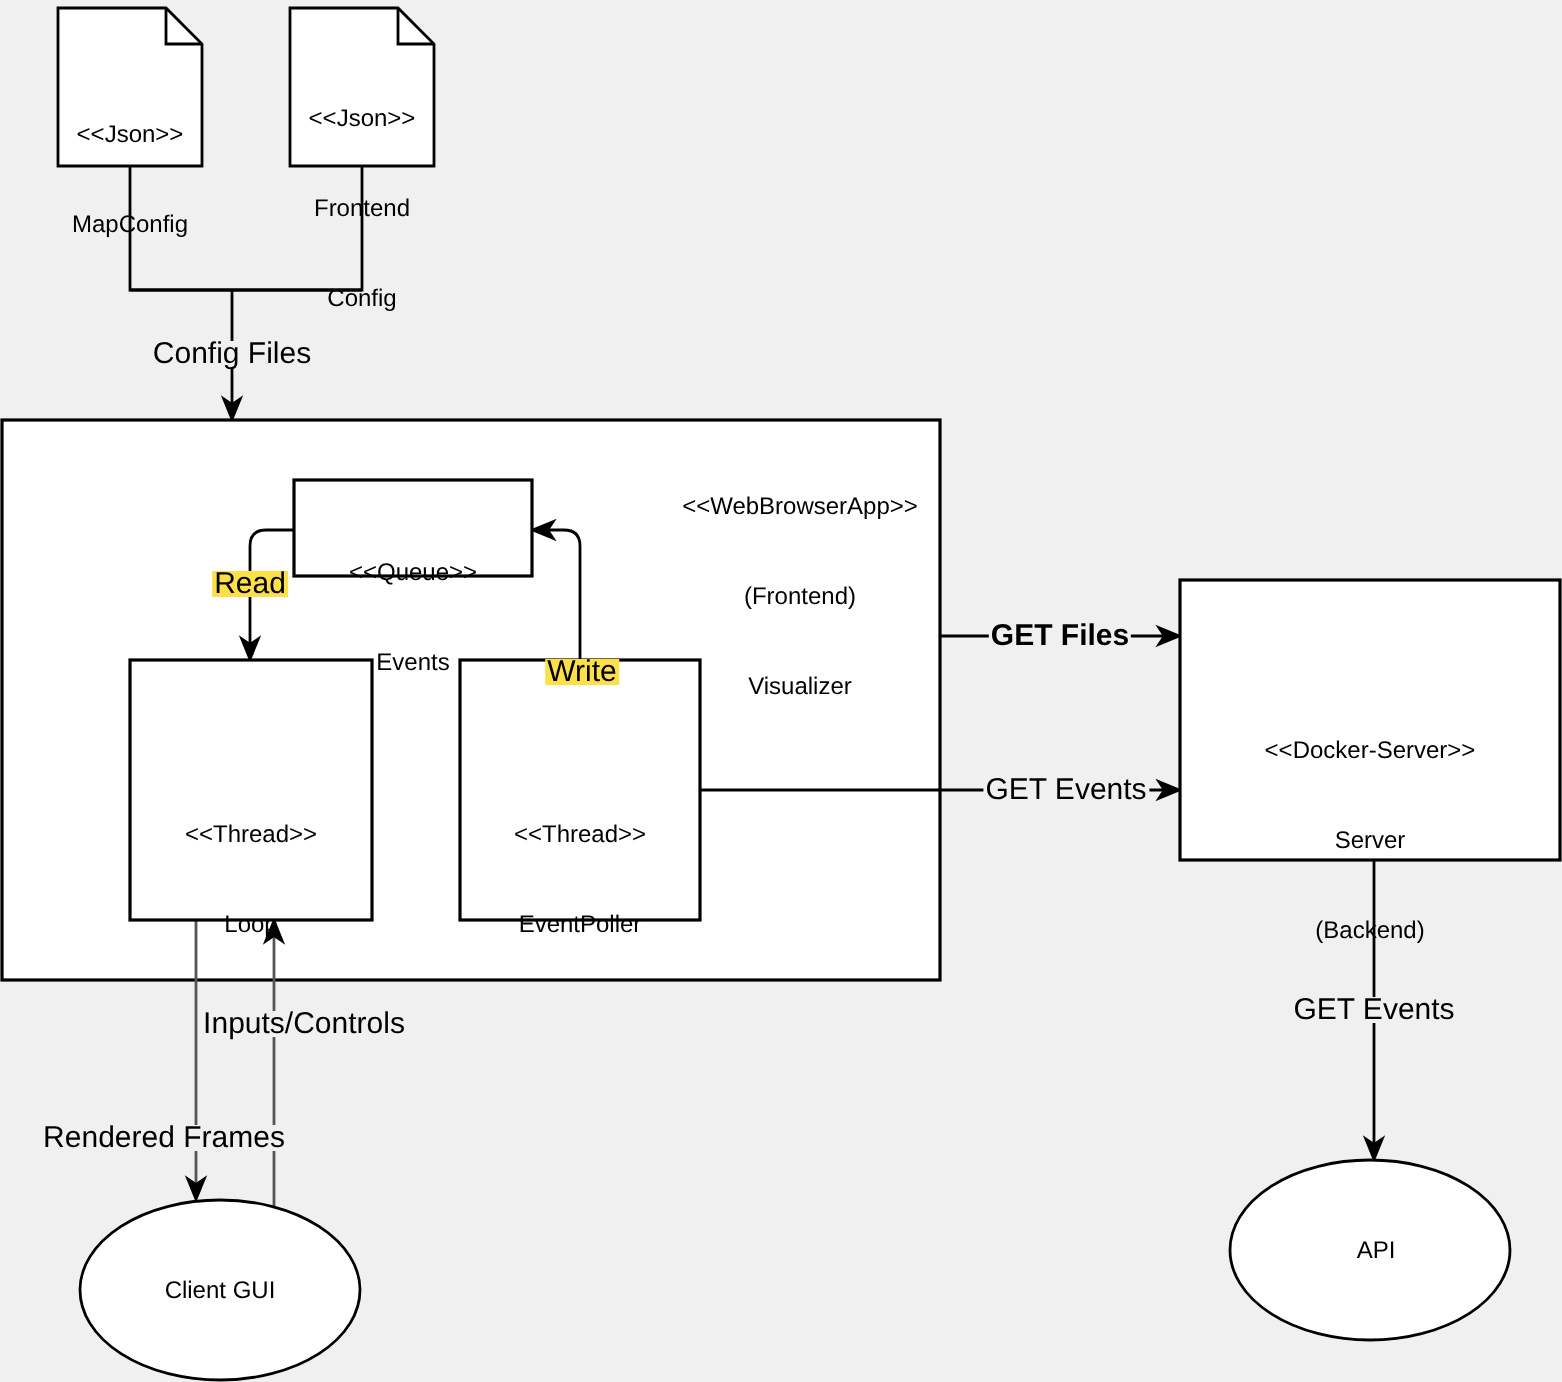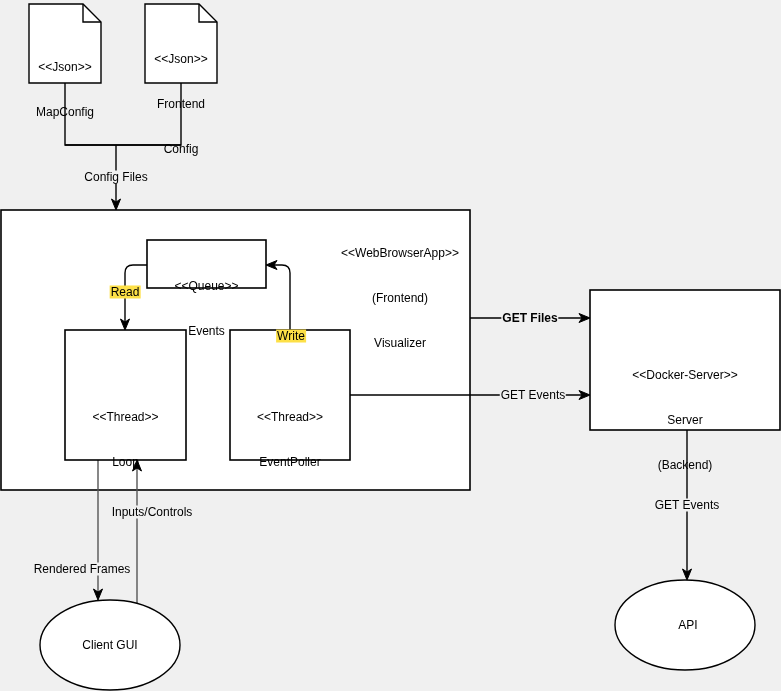--- a/index.html
+++ b/index.html
@@ -27,21 +27,21 @@
     font-family: "Liberation Sans", sans-serif;
     font-size: 12px;
     color: #000000;
     line-height: 15px;
     pointer-events: none;
     white-space: pre;
   }
   .edge-label {
     position: absolute;
     font-family: "Liberation Sans", sans-serif;
-    font-size: 12px;
+    font-size: 15px;
     color: #000000;
     background: #f0f0f0;
     line-height: 13px;
     padding: 0 1px;
     white-space: nowrap;
     transform: translate(-50%, -50%);
   }
   .edge-label.on-white {
     background: #fde047;
   }

